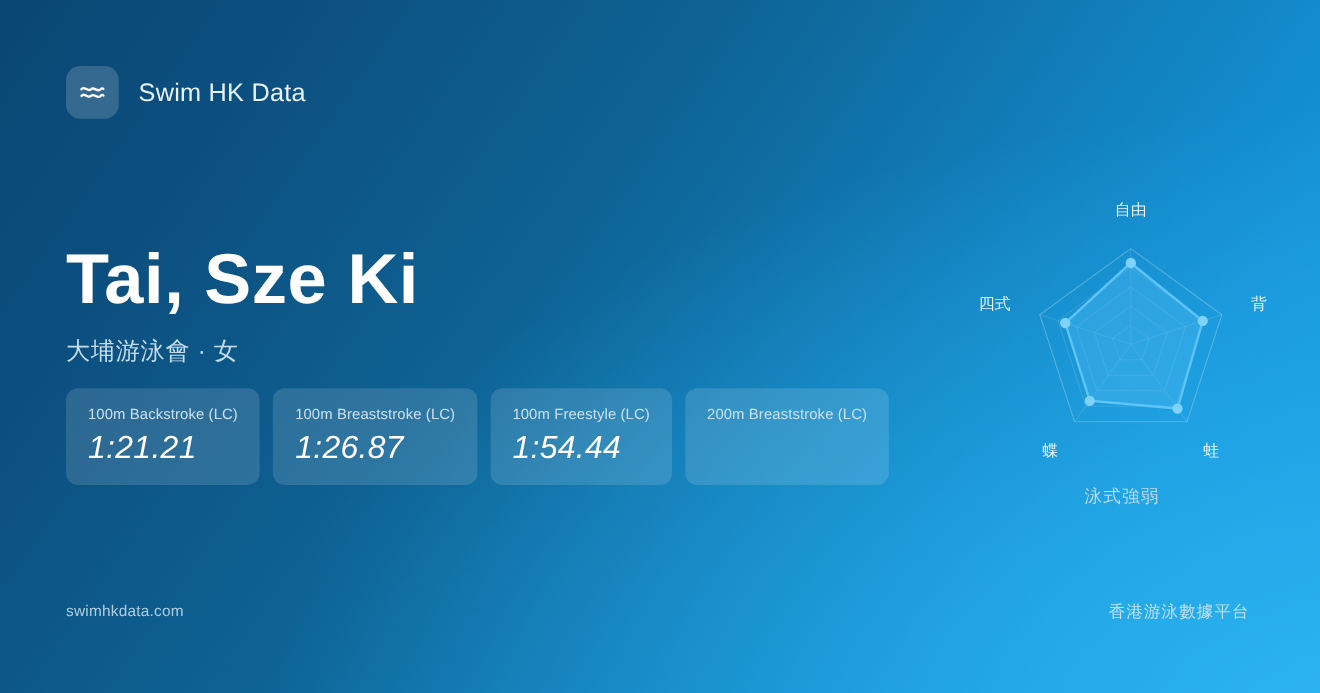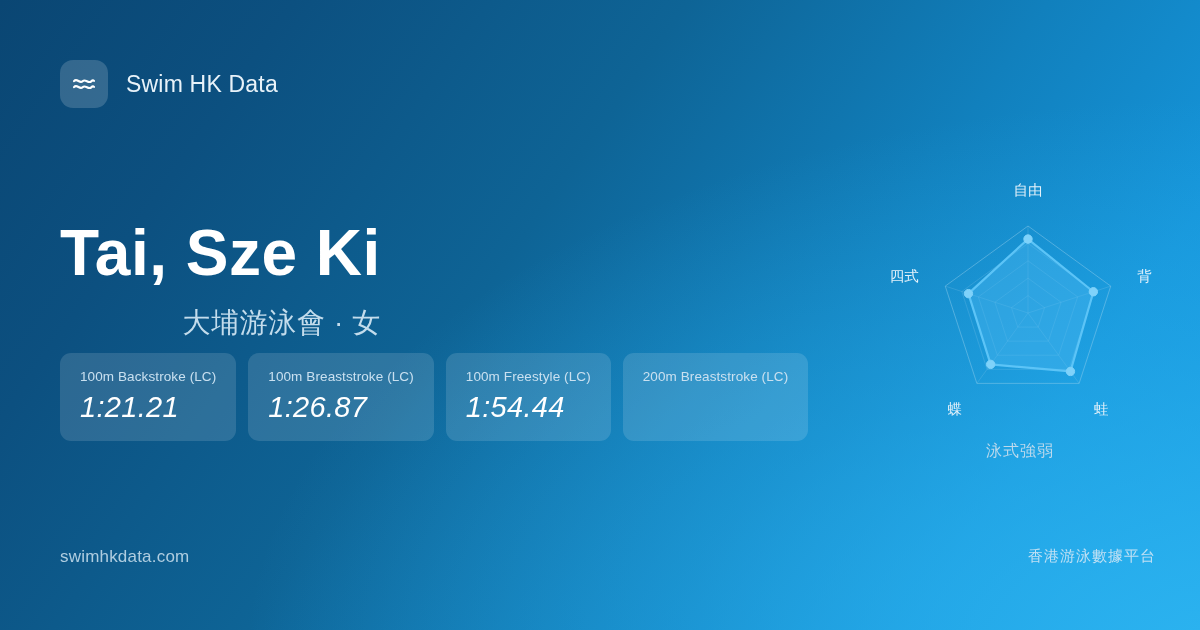--- a/index.html
+++ b/index.html
@@ -43,23 +43,22 @@
   }
 
   
   .hero{ position:absolute; left:60px; top:218px; }
   .hero-title{
     font-size:64px; font-weight:700; color:#ffffff;
     letter-spacing:0.5px; line-height:1.12;
   }
   .hero-sub{
     margin-top:14px;
-    font-size:28px; font-weight:400; color:#c3dcec;
+    font-size:22px; font-weight:400; color:#c3dcec;
     letter-spacing:0.6px;
-    text-align:right;
   }
 
   
   .stats{
     position:absolute; left:60px; top:353px;
     display:flex; gap:12px; align-items:stretch;
   }
   .stat{
     background:rgba(255,255,255,0.135);
     border-radius:11px;
@@ -84,24 +83,24 @@
   .radar-wrap svg{ display:block; overflow:visible; }
   .radar-caption{
     position:absolute; left:860px; top:441px;
     width:320px; text-align:center;
     font-size:16px; color:#bcd9ec; letter-spacing:1px;
   }
 
   
   .footer-left{
     position:absolute; left:60px; top:547px;
-    font-size:17px; color:#afcde0; letter-spacing:0.2px;
+    font-size:14px; color:#afcde0; letter-spacing:0.2px;
   }
   .footer-right{
-    position:absolute; right:44px; top:547px;
+    position:absolute; right:64px; top:547px;
     font-size:15px; color:#bfe0f4; letter-spacing:1px;
   }
   .axis-label{
     font-family:"Liberation Sans","DejaVu Sans",sans-serif;
     font-size:14.5px; fill:#e3f1fa;
   }
 </style>
 </head>
 <body>
 

